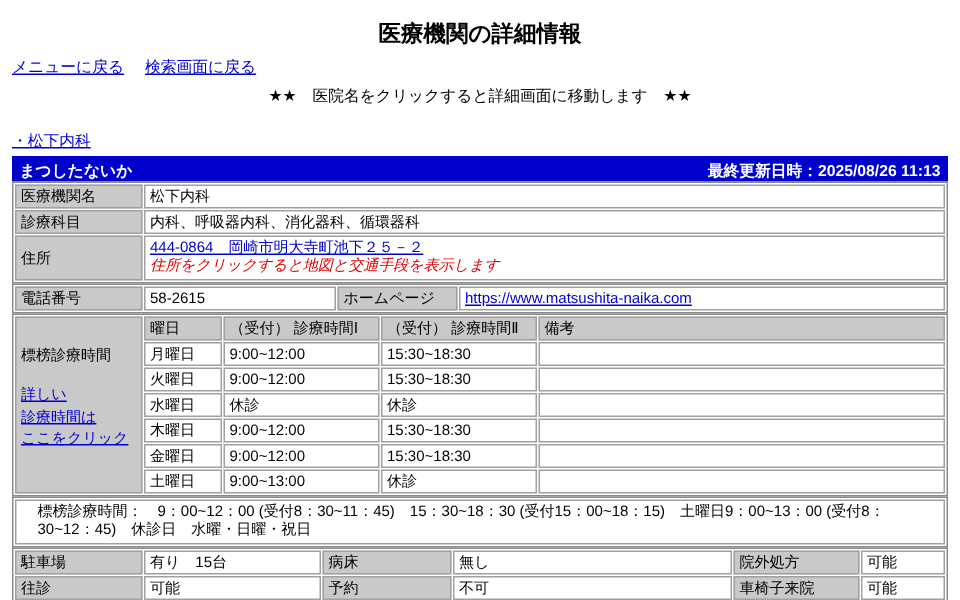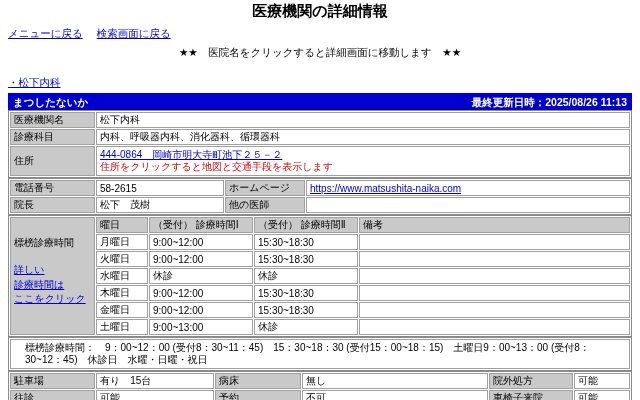--- a/index.html
+++ b/index.html
@@ -1,32 +1,32 @@
 <!DOCTYPE html>
 <html><head>
 <meta charset="utf-8">
 <style>
   html,body { margin:0; padding:0; background:#fff; color:#000;
     font-family:"Liberation Sans","DejaVu Sans",sans-serif; }
   body { width:640px; height:400px; overflow:hidden; }
   .page { padding:0 8px; }
   .link { color:#0000cc; text-decoration:underline; cursor:pointer; }
-  .title { text-align:center; font-size:15px; font-weight:bold; padding-top:2px; }
+  .title { text-align:center; font-size:15px; font-weight:bold; padding-top:13px; }
   .nav { font-size:10.5px; margin-top:6px; display:flex; gap:14px; }
   .notice { text-align:center; font-size:10.5px; margin-top:5px; }
   .clinic-link { font-size:10.5px; margin-top:16px; }
   .bar { margin-top:3px; background:#0000cc; color:#fff; font-weight:bold; font-size:10.5px;
          height:17px; display:flex; align-items:flex-end; justify-content:space-between; padding:0 5px; }
   table { border-collapse:separate; border-spacing:1px; width:100%; table-layout:fixed;
           border:1px solid #8a8a8a; }
   td { border:1px solid #a0a0a0; font-size:10px; padding:0 3px; height:12px;
        overflow:hidden; white-space:nowrap; background:#fff; vertical-align:middle; }
   td.lbl { background:#c9c9c9; }
   td.addr { height:26px; white-space:normal; line-height:12px; padding:1px 3px; }
-  .red { color:#dd0000; }
+  .red { color:#dd0000;font-style:italic; }
   td.sched-lbl { vertical-align:top; padding-top:18px; white-space:normal; }
   .detail-links { margin-top:13px; line-height:14.5px; }
   td.summary { white-space:normal; line-height:12px; padding:2px 14px; height:auto; }
 </style>
 </head>
 <body>
 
 <div class="page">
 
   <div class="title">医療機関の詳細情報</div>
@@ -79,26 +79,20 @@
         <col>
       </colgroup>
     <tbody>
         <tr>
       <td class="lbl">電話番号</td>
       <td>58-2615</td>
       <td class="lbl">ホームページ</td>
       <td>
         <span class="link">https://www.matsushita-naika.com</span>
       </td>
-    </tr>
-    <tr>
-      <td class="lbl">院長</td>
-      <td>松下　茂樹</td>
-      <td class="lbl">他の医師</td>
-      <td></td>
     </tr>
   </tbody>
     </table>
 
   <table>
     <colgroup>
         <col style="width:85px">
         <col style="width:52px">
         <col style="width:104px">
         <col style="width:104px">

